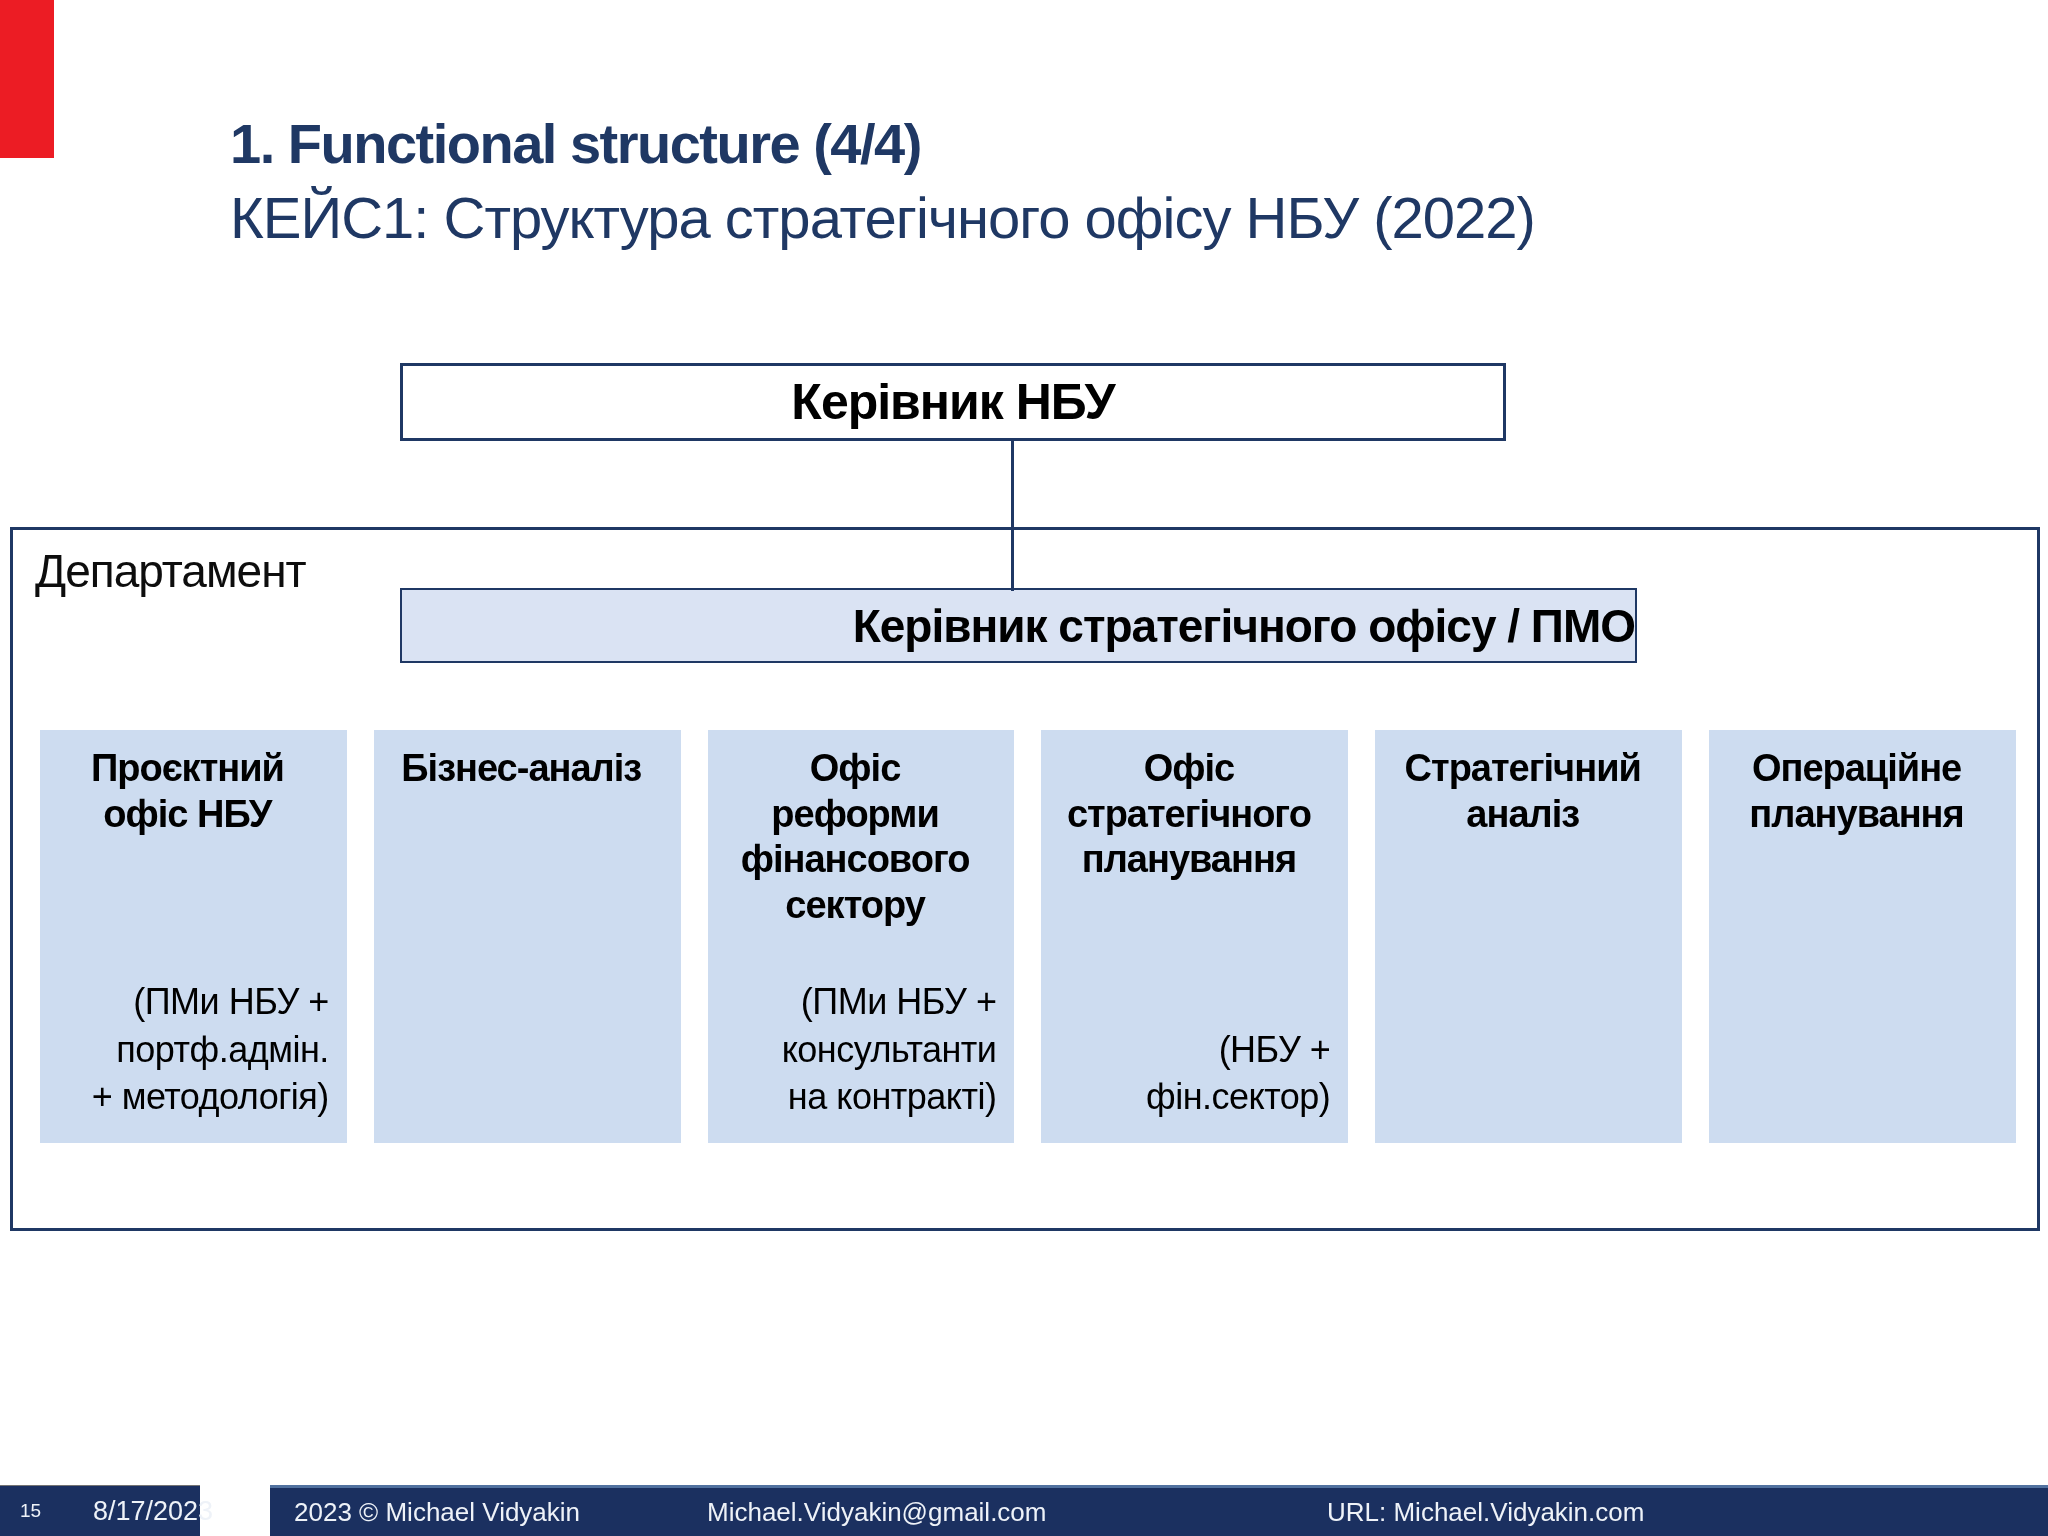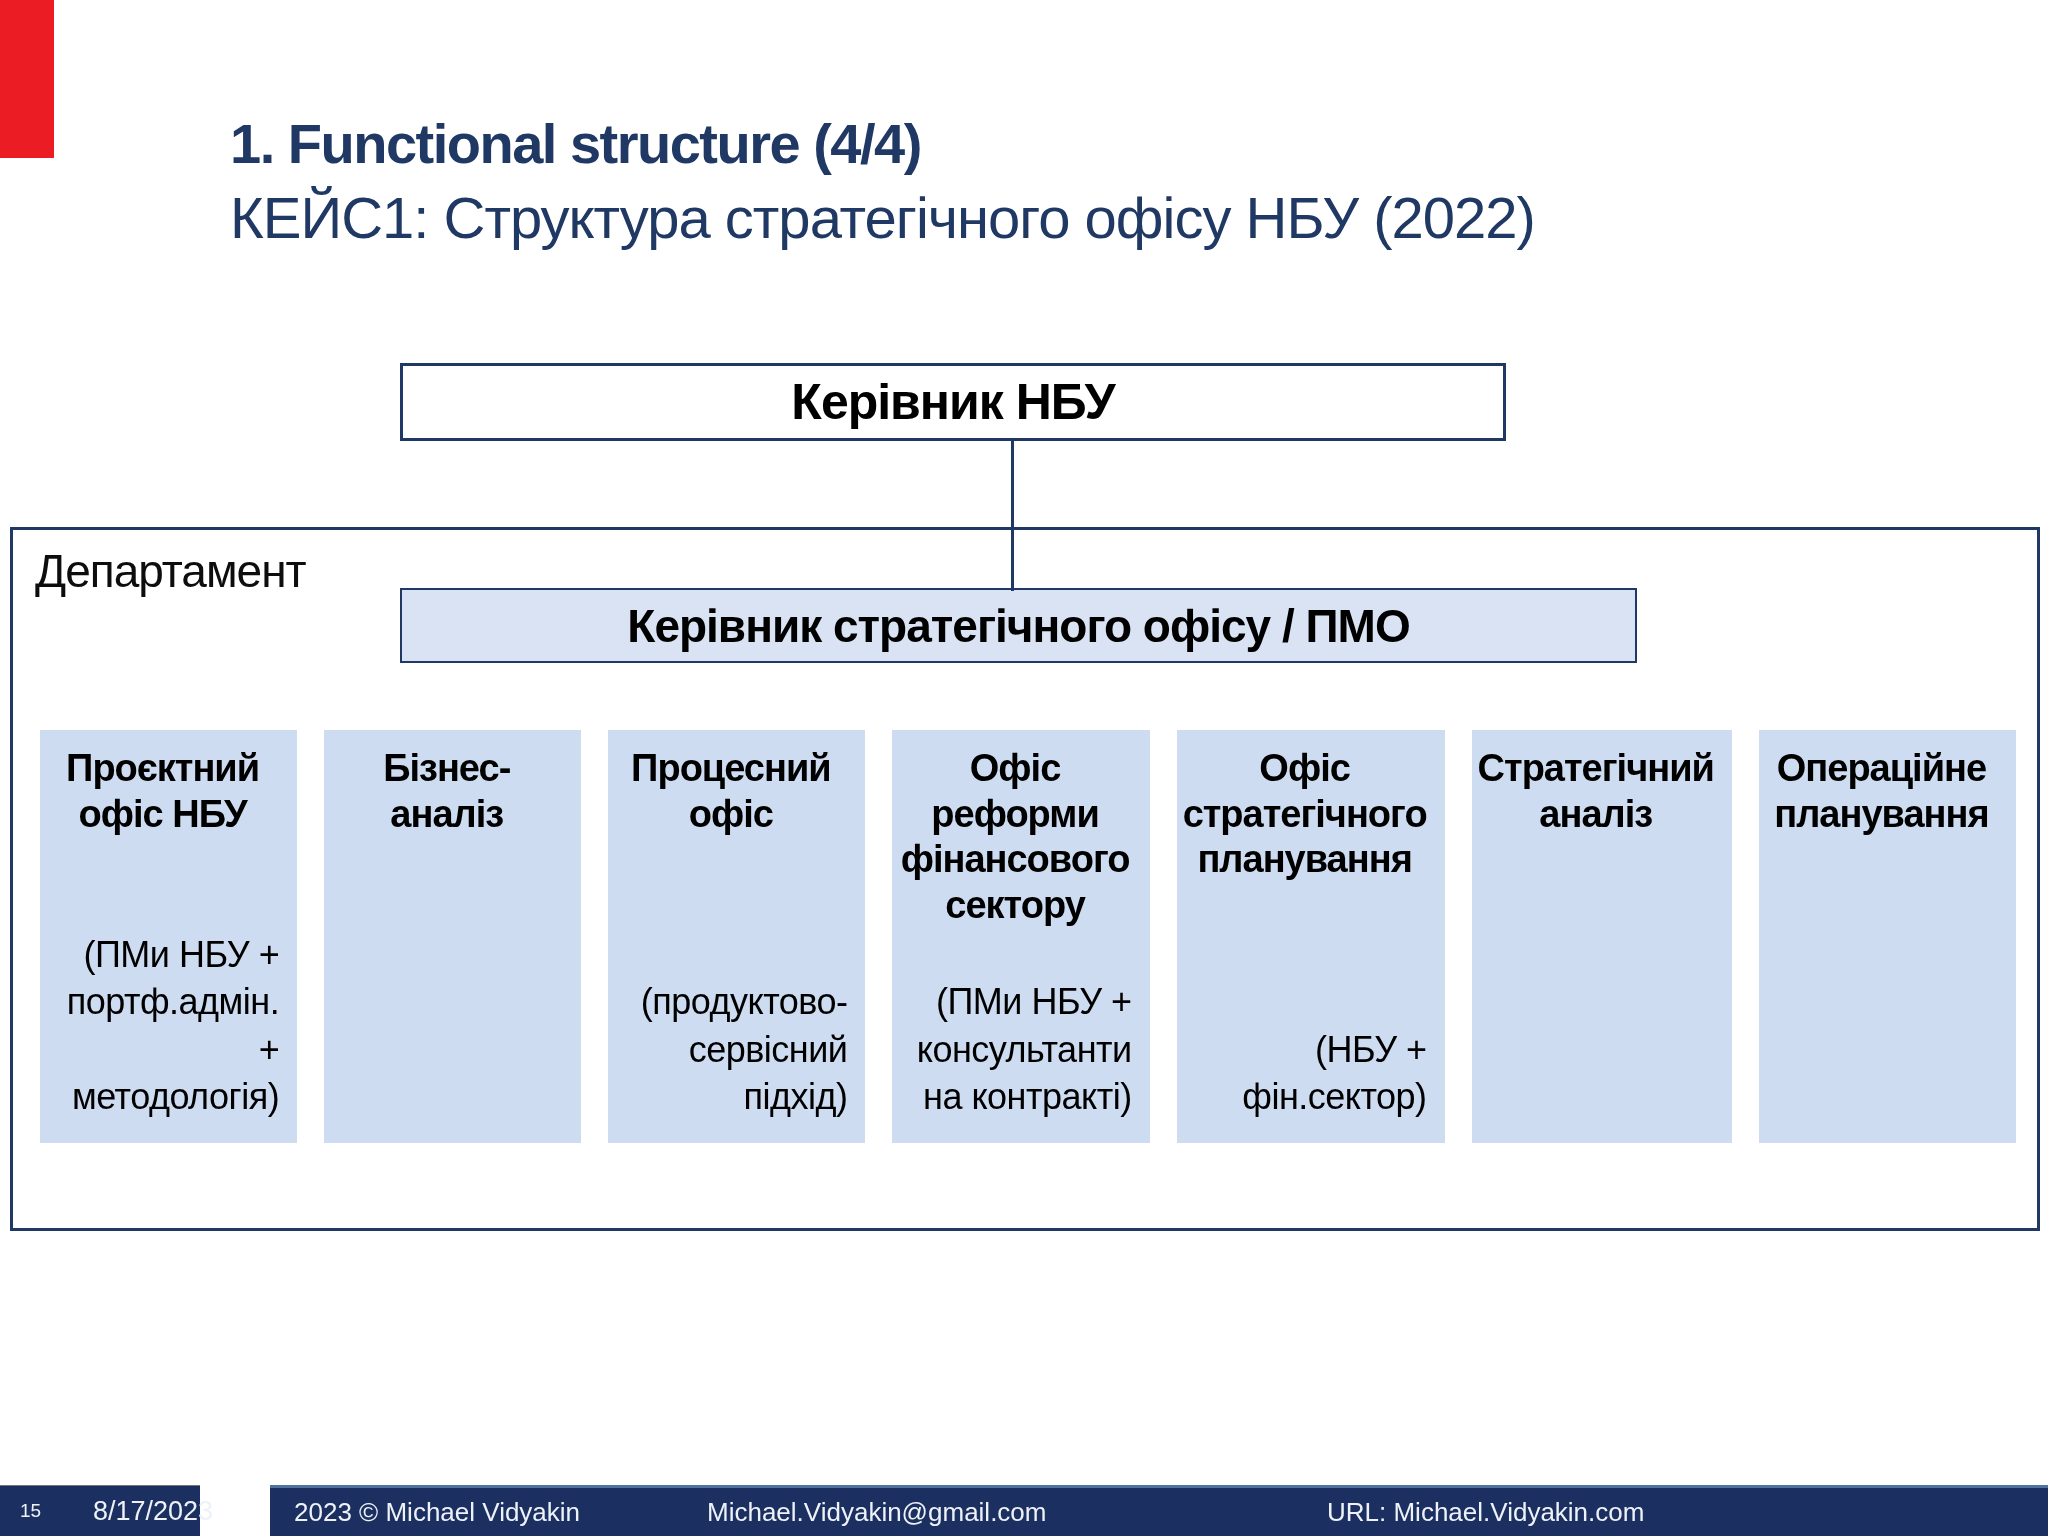--- a/index.html
+++ b/index.html
@@ -44,21 +44,21 @@
     position:absolute; left:10px; top:527px; width:2030px; height:704px;
     background:#ffffff; border:3px solid #1f3864;
   }
   .dept-label {
     position:absolute; left:22px; top:14px;
     font-size:46px; color:#0d0d0d; letter-spacing:-1px;
   }
   .pmo-box {
     position:absolute; left:400px; top:588px; width:1237px; height:75px;
     background:#dae3f3; border:2px solid #1f3864; z-index:2;
-    display:flex; align-items:center; justify-content:center;
+    display:flex; align-items:center; justify-content:flex-end;
   }
   .pmo-box .box-label {
     font-size:46px; font-weight:bold; color:#000; letter-spacing:-1px;
   }
 
   
   .units-row {
     position:absolute; left:40px; top:730px; width:1976px; height:413px;
     display:flex; gap:27px; z-index:2;
   }
@@ -124,27 +124,20 @@
 офіс НБУ</div>
       <div class="unit-note">(ПМи НБУ +
 портф.адмін.
 + методологія)</div>
     </div>
     <div class="unit-col">
       <div class="unit-title">Бізнес-аналіз</div>
       <div class="unit-note"></div>
     </div>
     <div class="unit-col">
-      <div class="unit-title">Процесний
-офіс</div>
-      <div class="unit-note">(продуктово-
-сервісний
-підхід)</div>
-    </div>
-    <div class="unit-col">
       <div class="unit-title">Офіс
 реформи
 фінансового
 сектору</div>
       <div class="unit-note">(ПМи НБУ +
 консультанти
 на контракті)</div>
     </div>
     <div class="unit-col">
       <div class="unit-title">Офіс

